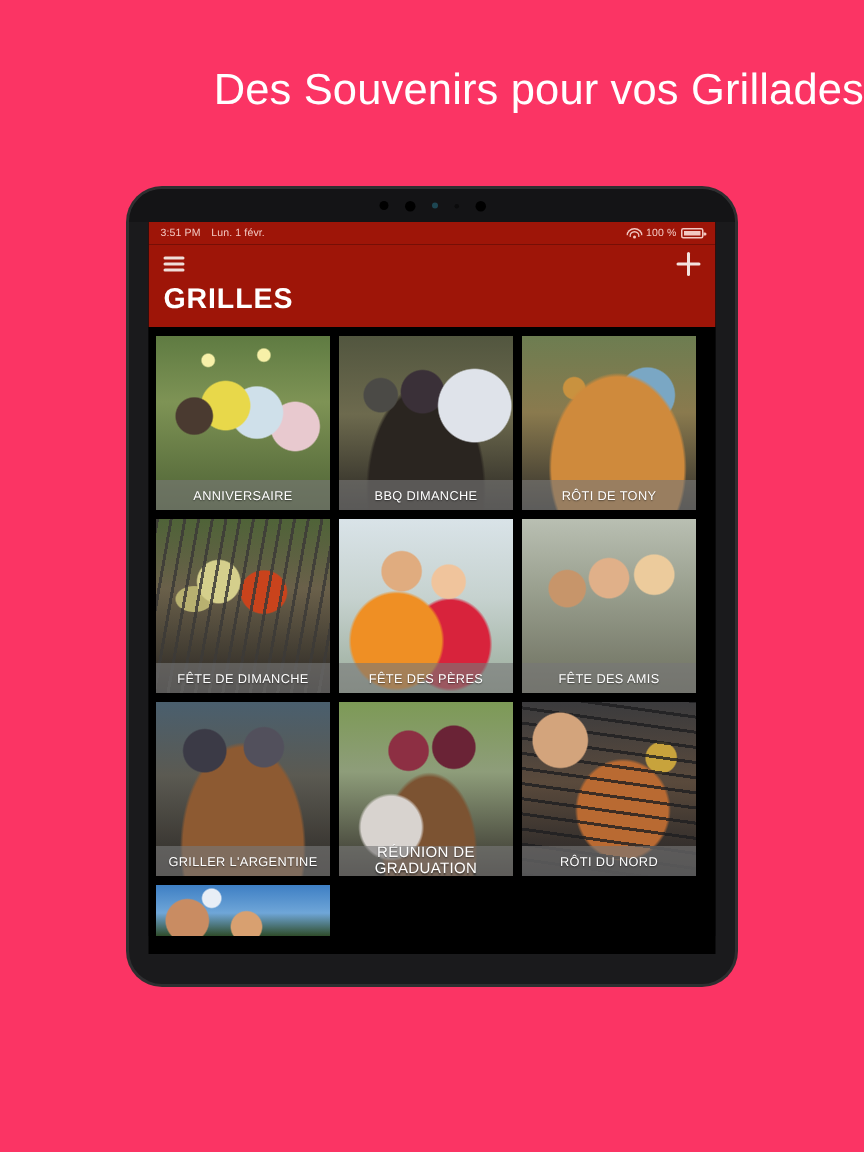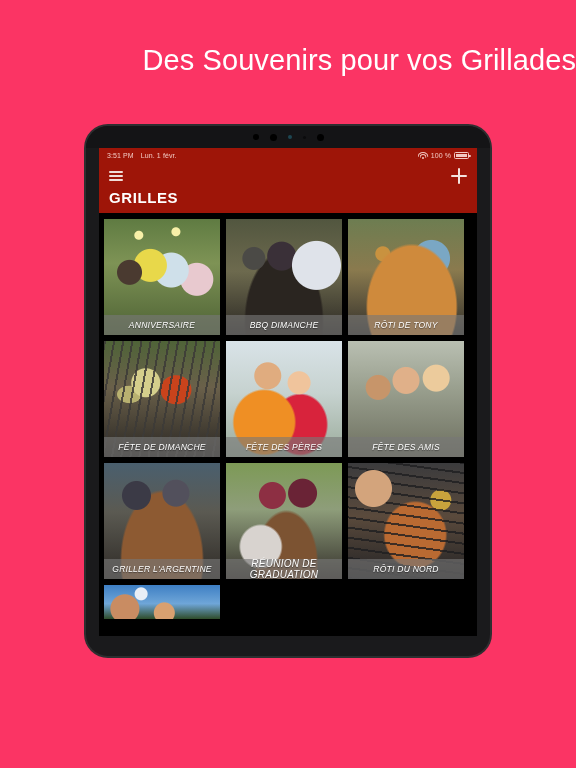--- a/index.html
+++ b/index.html
@@ -141,21 +141,21 @@
   .plus-btn::before, .plus-btn::after {
     content: "";
     position: absolute;
     background: #f3e3df;
     border-radius: 1px;
   }
   .plus-btn::before { left: 0; top: 7px; width: 16px; height: 2px; }
   .plus-btn::after { top: 0; left: 7px; height: 16px; width: 2px; }
   .nav-title {
     color: #ffffff;
-    font-size: 15px;
+    font-size: 19px;
     font-weight: bold;
     letter-spacing: 0.6px;
     margin-top: 3px;
   }
 
   
   .grid {
     padding: 6px 5px 0 5px;
     display: flex;
     flex-wrap: wrap;
@@ -163,21 +163,20 @@
     background: #000;
   }
   .card {
     width: 116px;
     height: 116px;
     position: relative;
     overflow: hidden;
     background: #222;
     cursor: pointer;
     flex: none;
-    font-style: italic;
   }
   .card .photo {
     position: absolute;
     inset: 0;
   }
   .card .label {
     position: absolute;
     left: 0; right: 0; bottom: 0;
     height: 20px;
     background: rgba(120,120,120,0.62);

